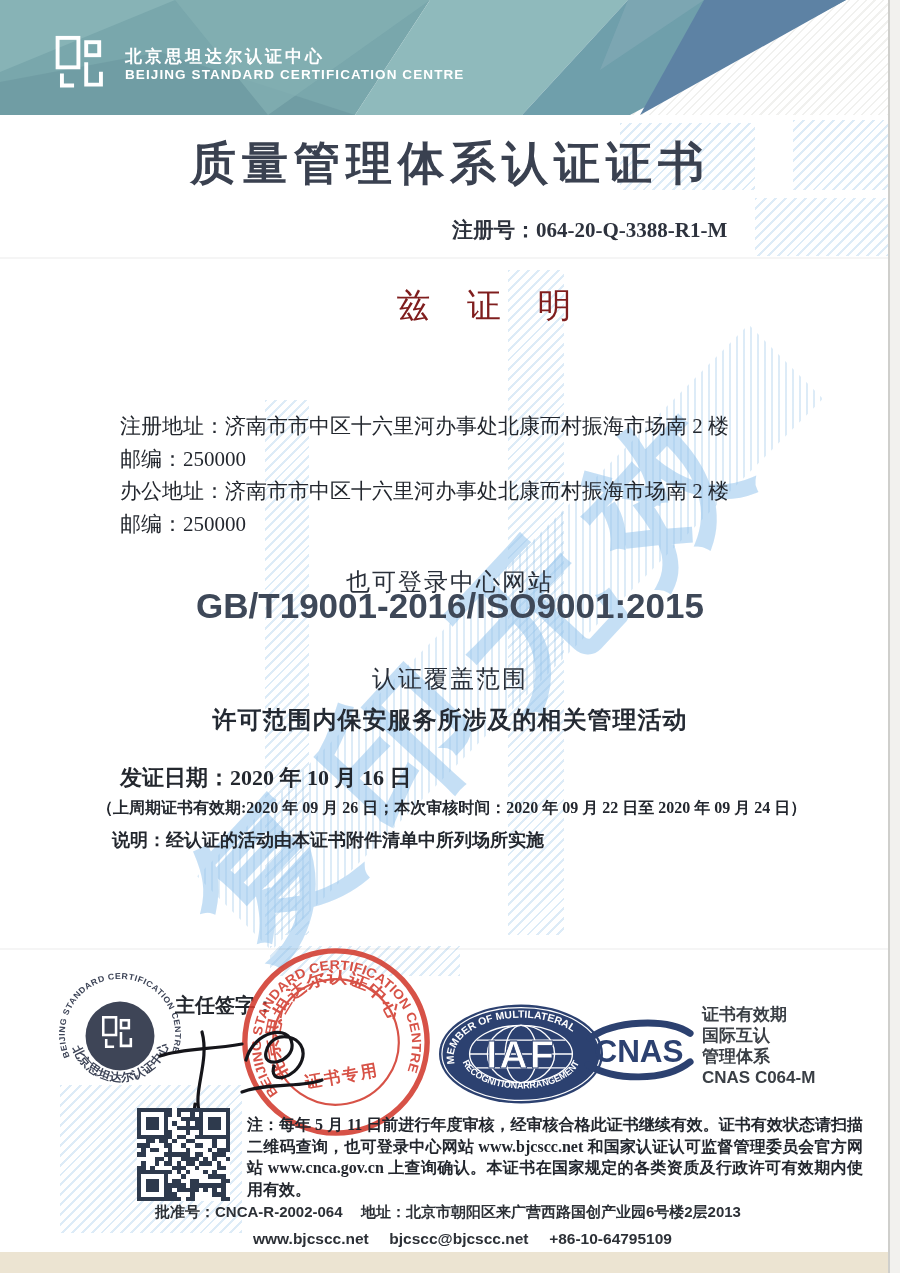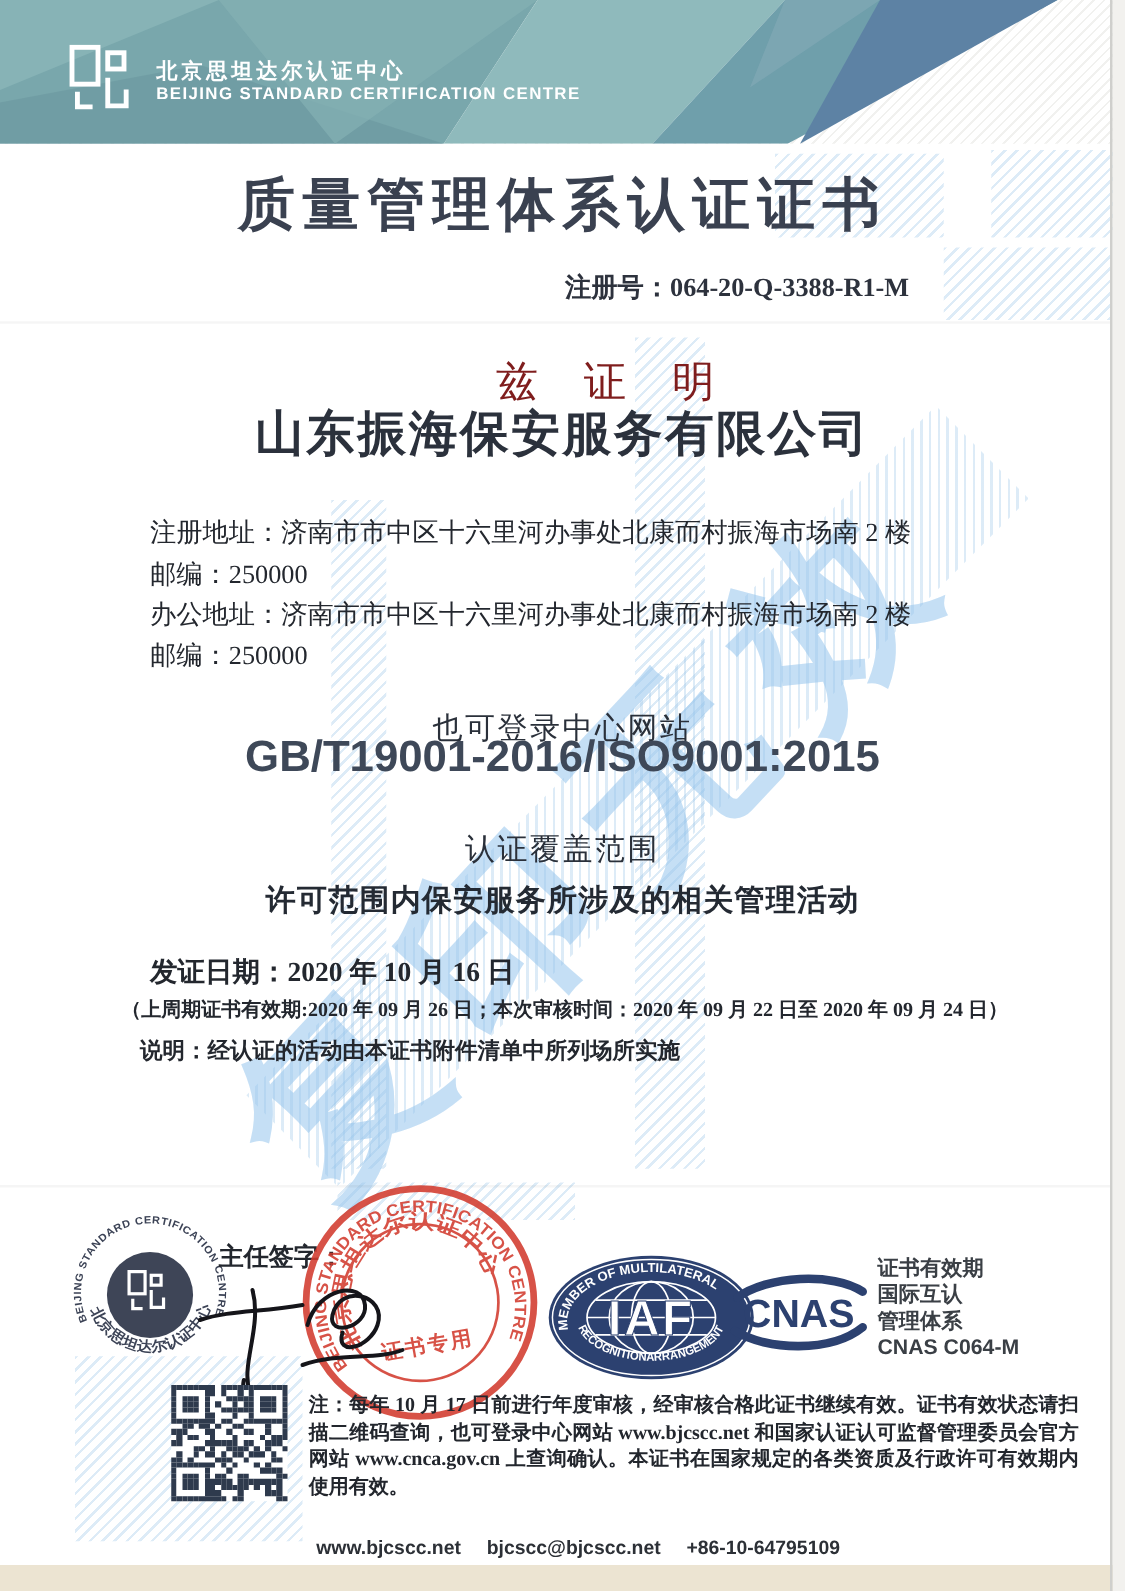--- a/index.html
+++ b/index.html
@@ -85,21 +85,20 @@
   <div class="abs fold" style="top:948px;"></div>
 
   <div class="abs ctr t-title" style="top:133px;">质量管理体系认证证书</div>
 
   <div class="abs t-reg" style="left:452px;top:216px;">
     <span>注册号：</span><span>064-20-Q-3388-R1-M</span>
   </div>
 
   <div class="abs ctr t-certify" style="top:283px;">兹 证 明</div>
 
-  <div class="abs ctr t-company" style="top:320px;">山东振海保安服务有限公司</div>
 
 
   <div class="abs t-body" style="left:120px;top:412px;">
     <span>注册地址：</span><span>济南市市中区十六里河办事处北康而村振海市场南 2 楼</span>
   </div>
   <div class="abs t-body" style="left:120px;top:445px;">
     <span>邮编：</span><span>250000</span>
   </div>
   <div class="abs t-body" style="left:120px;top:477px;">
     <span>办公地址：</span><span>济南市市中区十六里河办事处北康而村振海市场南 2 楼</span>
@@ -451,22 +450,27 @@
       <div class="qm" style="left: 26.5714px; top: 88.5714px;"></div>
       <div class="qm" style="left: 31px; top: 88.5714px;"></div>
       <div class="qm" style="left: 35.4286px; top: 88.5714px;"></div>
       <div class="qm" style="left: 39.8571px; top: 88.5714px;"></div>
       <div class="qm" style="left: 48.7143px; top: 88.5714px;"></div>
       <div class="qm" style="left: 53.1429px; top: 88.5714px;"></div>
       <div class="qm" style="left: 84.1429px; top: 88.5714px;"></div>
       <div class="qm" style="left: 88.5714px; top: 88.5714px;"></div>
     </div>
 
-  <div class="abs t-note" style="left:247px;top:1114px;width:616px;">注：每年 10 月 17 日前进行年度审核，经审核合格此证书继续有效。证书有效状态请扫描二维码查询，也可登录中心网站 www.bjcscc.net 和国家认证认可监督管理委员会官方网站 www.cnca.gov.cn 上查询确认。本证书在国家规定的各类资质及行政许可有效期内使用有效。</div>
-
+  <div class="abs t-note" style="left:247px;top:1114px;width:616px;">注：每年 5 月 11 日前进行年度审核，经审核合格此证书继续有效。证书有效状态请扫描二维码查询，也可登录中心网站 www.bjcscc.net 和国家认证认可监督管理委员会官方网站 www.cnca.gov.cn 上查询确认。本证书在国家规定的各类资质及行政许可有效期内使用有效。</div>
+
+  <div class="abs t-sans" style="left:155px;top:1203px;font-size:15px;font-weight:700;color:#2c3036;">
+    <span>批准号：</span><span>CNCA-R-2002-064</span>
+    <span style="display:inline-block;width:10px;"></span>
+    <span>地址：</span><span>北京市朝阳区来广营西路国创产业园6号楼2层2013</span>
+  </div>
 
   <div class="abs t-sans" style="left:253px;top:1230px;font-size:15.5px;font-weight:700;color:#2c3036;">
     <span>www.bjcscc.net</span>
     <span style="display:inline-block;width:12px;"></span>
     <span>bjcscc@bjcscc.net</span>
     <span style="display:inline-block;width:12px;"></span>
     <span>+86-10-64795109</span>
   </div>
 
   <div class="abs scan-bottom"></div>

